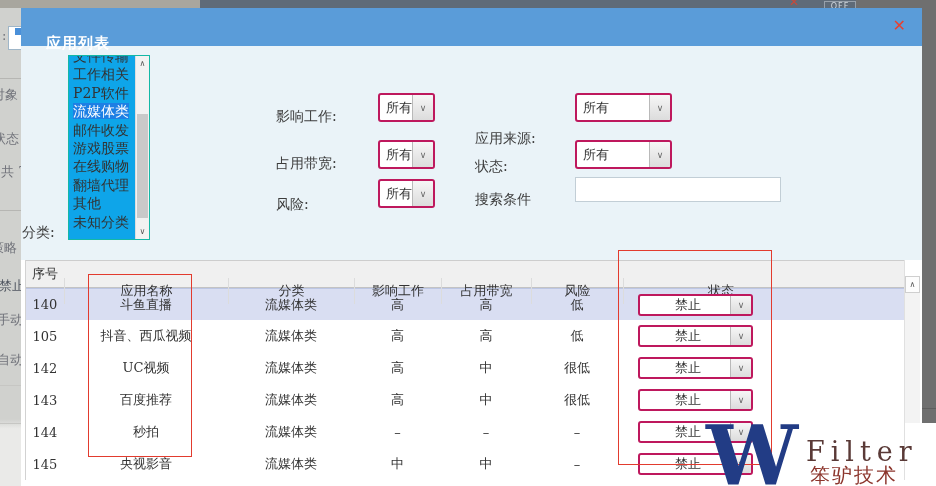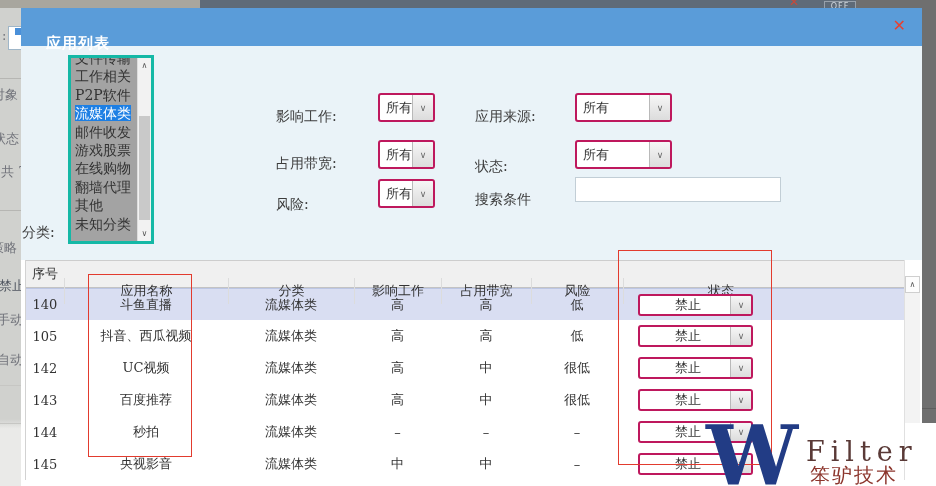--- a/index.html
+++ b/index.html
@@ -25,21 +25,21 @@
   #bgleft .wbox{position:absolute;left:8px;top:18px;width:14px;height:22px;background:#fff;border:1px solid #9fb6c8;}
   #bgleft .wbox .blue{position:absolute;right:1px;top:1px;width:7px;height:7px;background:#4a90d9;}
 
   
   #modal{position:absolute;left:21px;top:8px;width:901px;height:478px;background:#eaf3f8;z-index:10;}
   #titlebar{position:absolute;left:0;top:0;width:901px;height:38px;background:#5a9cd9;}
   #title{position:absolute;left:25px;top:26px;color:#ffffff;font-size:15px;font-weight:bold;letter-spacing:1px;}
   #close{position:absolute;right:16px;top:9px;color:#e8402f;font-size:16px;font-weight:bold;cursor:pointer;line-height:18px;}
 
   
-  #listbox{position:absolute;left:47px;top:47px;width:80px;height:183px;background:#a3a3a3;border:3px solid #14b8a6;overflow:hidden;}
+  #listbox{position:absolute;left:47px;top:47px;width:80px;height:183px;background:#0ea5e9;border:1px solid #14b8a6;overflow:hidden;}
   #lb-items{position:absolute;left:0;top:-9px;width:66px;}
   .lb-item{height:18.4px;line-height:18.4px;padding-left:4px;font-size:14px;color:#333;white-space:nowrap;}
   .lb-selected{background:#1d7fe4;color:#fff;}
   #lb-scroll{position:absolute;right:0;top:0;width:13px;height:183px;background:#f2f2f2;border-left:1px solid #ddd;}
   .lb-arrow{position:absolute;left:0;width:13px;height:15px;color:#555;font-size:8px;text-align:center;line-height:15px;}
   #lb-up{top:0;}
   #lb-down{bottom:0;}
   #lb-thumb{position:absolute;left:1px;top:58px;width:11px;height:104px;background:#c9c9c9;}
   #cat-label{position:absolute;left:1px;top:216px;font-size:14px;color:#3c3c3c;}
 
@@ -149,21 +149,21 @@
         <div id="lb-up" class="lb-arrow">∧</div>
         <div id="lb-thumb"></div>
         <div id="lb-down" class="lb-arrow">∨</div>
       </div>
     </div>
     <span id="cat-label" class="serif">分类:</span>
 
     <span class="flabel serif" style="left:255px;top:92px;">影响工作:</span>
     <span class="flabel serif" style="left:255px;top:139px;">占用带宽:</span>
     <span class="flabel serif" style="left:255px;top:180px;">风险:</span>
-    <span class="flabel serif" style="left:454px;top:92px;">应用来源:</span>
+    <span class="flabel serif" style="left:454px;top:114px;">应用来源:</span>
     <span class="flabel serif" style="left:454px;top:142px;">状态:</span>
     <span class="flabel serif" style="left:454px;top:175px;">搜索条件</span>
 
     <div id="fsel-impact" class="sel fsel serif">
       <span class="sel-value">所有</span>
       <span class="sel-btn">∨</span>
     </div>
     <div id="fsel-bw" class="sel fsel serif">
       <span class="sel-value">所有</span>
       <span class="sel-btn">∨</span>

